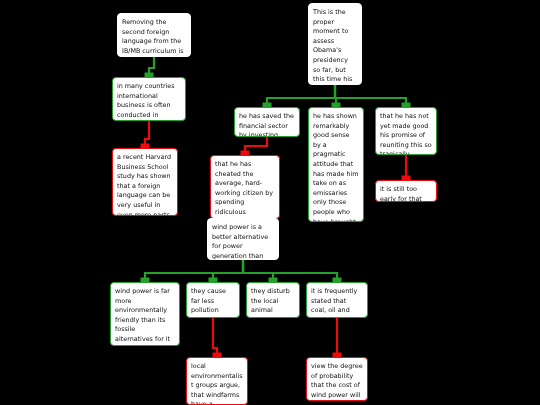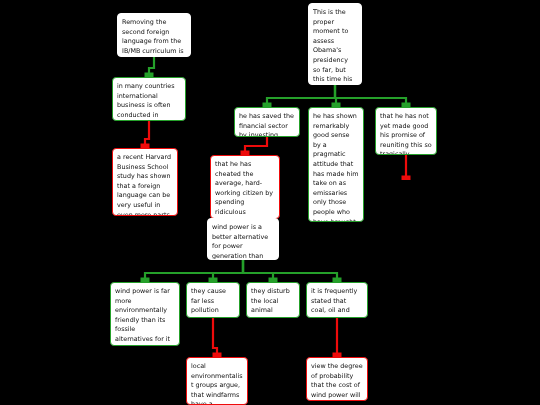--- a/index.html
+++ b/index.html
@@ -61,20 +61,23 @@
     </div>
     <div class="node pro" style="left: 234px; top: 107px; width: 66px; height: 30px;">
       <span class="txt">he has saved the financial sector by investing billions</span>
     </div>
     <div class="node pro" style="left: 308px; top: 107px; width: 56px; height: 115px;">
       <span class="txt">he has shown remarkably good sense by a pragmatic attitude that has made him take on as emissaries only those people who have brought along a tremendous amount of expertise in foreign affairs and particularly in the handling of foreign conflicts</span>
     </div>
     <div class="node pro" style="left: 375px; top: 107px; width: 62px; height: 48px;">
       <span class="txt">that he has not yet made good his promise of reuniting this so tragically divided country</span>
     </div>
+    <div class="node con" style="left: 375px; top: 180px; width: 62px; height: 22px;">
+      <span class="txt">it is still too early for that</span>
+    </div>
     <div class="node con" style="left: 210px; top: 155px; width: 70px; height: 64px;">
       <span class="txt">that he has cheated the average, hard-working citizen by spending ridiculous amounts of money to save the a..es of all those "greed is good" egos</span>
     </div>
     <div class="node root" style="left: 207px; top: 218px; width: 72px; height: 42px;">
       <span class="txt">wind power is a better alternative for power generation than coal, oil and gas</span>
     </div>
     <div class="node pro" style="left: 110px; top: 282px; width: 70px; height: 64px;">
       <span class="txt">wind power is far more environmentally friendly than its fossile alternatives for it uses fewer non-renewable resources.</span>
     </div>
     <div class="node pro" style="left: 186px; top: 282px; width: 54px; height: 36px;">

